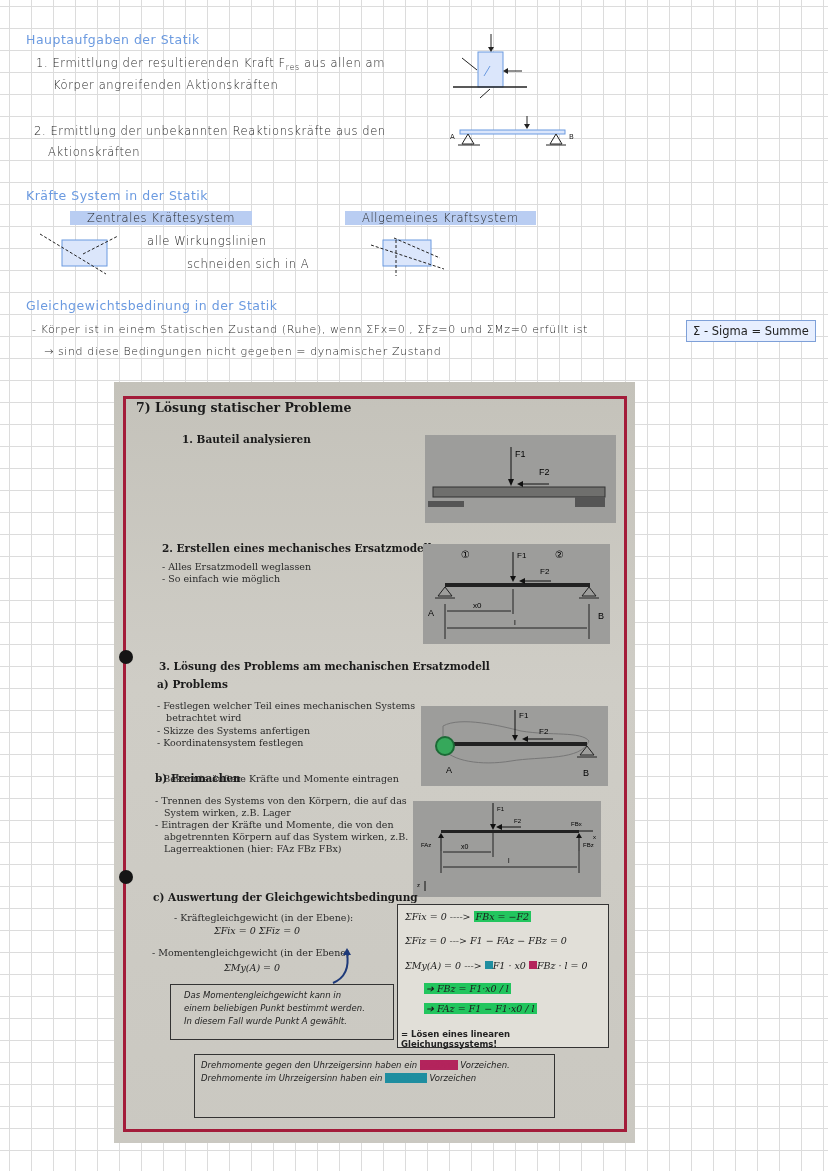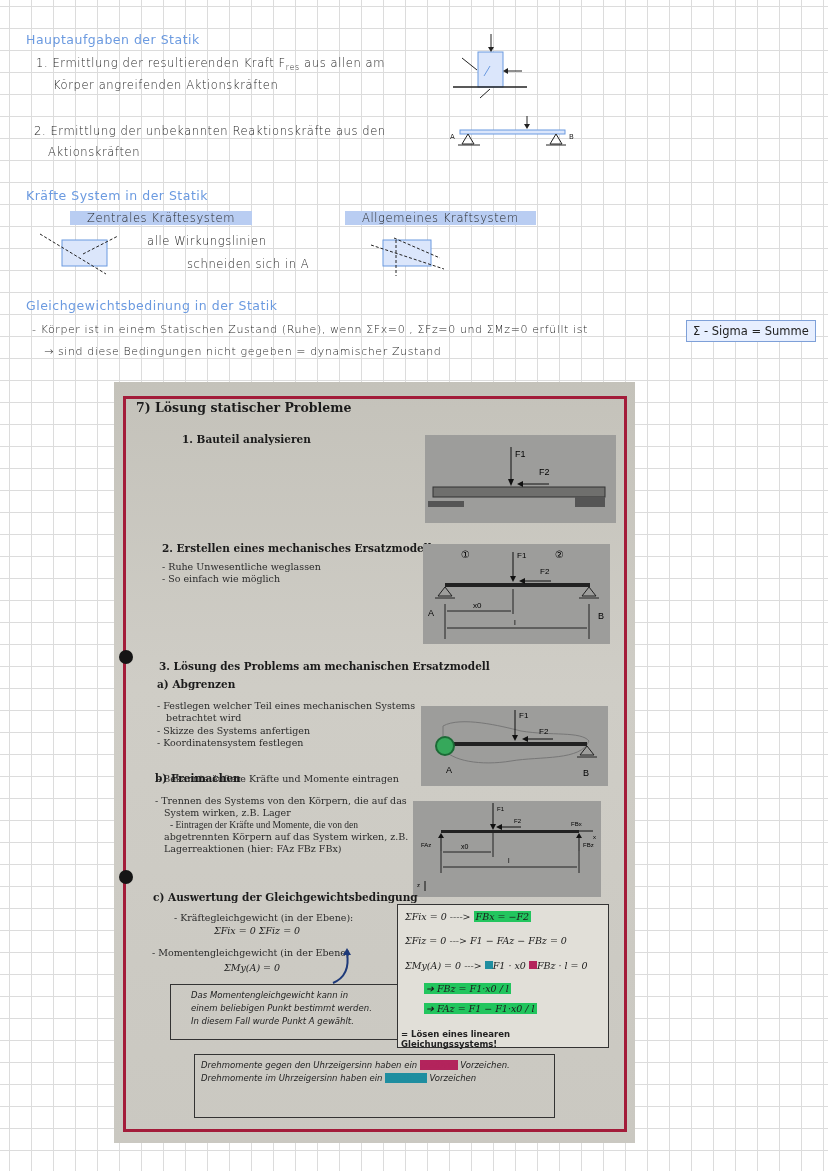--- a/index.html
+++ b/index.html
@@ -105,21 +105,21 @@
     <rect x="150" y="62" width="30" height="10" fill="#555"></rect>
     <line x1="86" y1="12" x2="86" y2="48" stroke="#111"></line>
       <polygon points="83,44 89,44 86,51" fill="#111"></polygon>
     <line x1="124" y1="49" x2="95" y2="49" stroke="#111"></line>
       <polygon points="98,46 98,52 92,49" fill="#111"></polygon>
     <text x="90" y="22" font-size="9" font-family="Liberation Sans, sans-serif">F1</text>
     <text x="114" y="40" font-size="9" font-family="Liberation Sans, sans-serif">F2</text>
   </svg>
 
   <div class="abs pt pt-h" style="left:48px;top:160px;">2. Erstellen eines mechanisches Ersatzmodells</div>
-  <div class="abs pt pt-li" style="left:48px;top:179px;">- Ruhe Unwesentliche weglassen</div>
+  <div class="abs pt pt-li" style="left:48px;top:179px;">- Alles Ersatzmodell weglassen</div>
   <div class="abs pt pt-li" style="left:48px;top:191px;">- So einfach wie möglich</div>
   <svg class="fig" style="left:309px;top:162px;" width="187" height="100">
     <rect x="22" y="39" width="145" height="4" fill="#222"></rect>
     <polygon points="22,43 15,52 29,52" fill="none" stroke="#222"></polygon>
     <polygon points="166,43 159,52 173,52" fill="none" stroke="#222"></polygon>
     <line x1="12" y1="54" x2="32" y2="54" stroke="#222"></line>
       <line x1="156" y1="54" x2="176" y2="54" stroke="#222"></line>
     <line x1="90" y1="8" x2="90" y2="35" stroke="#111"></line>
       <polygon points="87,32 93,32 90,38" fill="#111"></polygon>
     <line x1="128" y1="37" x2="99" y2="37" stroke="#111"></line>
@@ -133,21 +133,21 @@
     <text x="132" y="14" font-size="10">②</text>
     <text x="94" y="14" font-size="8" font-family="Liberation Sans, sans-serif">F1</text>
     <text x="117" y="30" font-size="8" font-family="Liberation Sans, sans-serif">F2</text>
     <text x="50" y="64" font-size="8" font-family="Liberation Sans, sans-serif">x0</text>
     <text x="91" y="81" font-size="8" font-family="Liberation Sans, sans-serif">l</text>
     <text x="5" y="72" font-size="9" font-family="Liberation Sans, sans-serif">A</text>
     <text x="175" y="75" font-size="9" font-family="Liberation Sans, sans-serif">B</text>
   </svg>
 
   <div class="abs pt pt-h" style="left:45px;top:278px;">3. Lösung des Problems am mechanischen Ersatzmodell</div>
-  <div class="abs pt pt-h" style="left:43px;top:296px;">a) Abgrenzen</div>
+  <div class="abs pt pt-h" style="left:43px;top:296px;">a) Problems</div>
   <div class="abs pt pt-li" style="left:43px;top:318px;white-space:pre;">- Festlegen welcher Teil eines mechanischen Systems</div>
   <div class="abs pt pt-li" style="left:43px;top:330px;white-space:pre;">   betrachtet wird</div>
   <div class="abs pt pt-li" style="left:43px;top:343px;">- Skizze des Systems anfertigen</div>
   <div class="abs pt pt-li" style="left:43px;top:355px;">- Koordinatensystem festlegen</div>
   <div class="abs pt pt-li" style="left:43px;top:367px;margin-top:24px;">- Bekannte äußere Kräfte und Momente eintragen</div>
   <svg class="fig" style="left:307px;top:324px;" width="187" height="80">
     <path d="M22,20 C40,10 80,20 100,25 C130,30 160,25 168,35 C160,55 120,50 90,55 C60,60 30,55 22,42 Z" fill="none" stroke="#777"></path>
     <rect x="24" y="36" width="142" height="4" fill="#222"></rect>
     <circle cx="24" cy="40" r="9" fill="#36a85b" stroke="#1c6a36" stroke-width="2"></circle>
     <polygon points="166,40 159,49 173,49" fill="none" stroke="#222"></polygon>
@@ -158,21 +158,21 @@
       <polygon points="107,30 107,36 101,33" fill="#111"></polygon>
     <text x="98" y="12" font-size="8" font-family="Liberation Sans, sans-serif">F1</text>
     <text x="118" y="28" font-size="8" font-family="Liberation Sans, sans-serif">F2</text>
     <text x="25" y="67" font-size="9" font-family="Liberation Sans, sans-serif">A</text>
     <text x="162" y="70" font-size="9" font-family="Liberation Sans, sans-serif">B</text>
   </svg>
 
   <div class="abs pt pt-h" style="left:41px;top:390px;">b) Freimachen</div>
   <div class="abs pt pt-li" style="left:41px;top:413px;white-space:pre;">- Trennen des Systems von den Körpern, die auf das</div>
   <div class="abs pt pt-li" style="left:41px;top:425px;white-space:pre;">   System wirken, z.B. Lager</div>
-  <div class="abs pt pt-li" style="left:56px;top:437px;white-space:pre;font-family:Liberation Serif, serif;">- Eintragen der Kräfte und Momente, die von den</div>
+  <div class="abs pt pt-li" style="left:41px;top:437px;white-space:pre;">- Eintragen der Kräfte und Momente, die von den</div>
   <div class="abs pt pt-li" style="left:41px;top:449px;white-space:pre;">   abgetrennten Körpern auf das System wirken, z.B.</div>
   <div class="abs pt pt-li" style="left:41px;top:461px;white-space:pre;">   Lagerreaktionen (hier: FAz FBz FBx)</div>
   <svg class="fig" style="left:299px;top:419px;" width="188" height="96">
     <rect x="28" y="29" width="138" height="3" fill="#222"></rect>
     <line x1="80" y1="2" x2="80" y2="26" stroke="#111"></line>
       <polygon points="77,23 83,23 80,29" fill="#111"></polygon>
     <line x1="108" y1="26" x2="86" y2="26" stroke="#111"></line>
       <polygon points="89,23 89,29 83,26" fill="#111"></polygon>
     <line x1="166" y1="30" x2="180" y2="30" stroke="#111"></line>
     <line x1="28" y1="50" x2="28" y2="34" stroke="#111"></line>
@@ -198,21 +198,21 @@
 
   <div class="abs pt pt-h" style="left:39px;top:509px;">c) Auswertung der Gleichgewichtsbedingung</div>
   <div class="abs pt pt-li" style="left:60px;top:530px;">- Kräftegleichgewicht (in der Ebene):</div>
   <div class="abs eq" style="left:100px;top:543px;">ΣFix = 0 ΣFiz = 0</div>
   <div class="abs pt pt-li" style="left:38px;top:565px;">- Momentengleichgewicht (in der Ebene)</div>
   <div class="abs eq" style="left:110px;top:580px;">ΣMy(A) = 0</div>
   <svg class="abs" style="left:215px;top:565px;" width="30" height="40">
     <path d="M4,36 C18,30 20,18 18,6" fill="none" stroke="#1e3a7a" stroke-width="2"></path>
     <polygon points="14,8 22,8 18,1" fill="#1e3a7a"></polygon>
   </svg>
-  <div class="note" style="left:56px;top:602px;width:196px;height:46px;padding:4px 20px;">
+  <div class="note" style="left:56px;top:602px;width:196px;height:46px;padding:4px 13px;">
     <div>Das Momentengleichgewicht kann in</div>
     <div>einem beliebigen Punkt bestimmt werden.</div>
     <div>In diesem Fall wurde Punkt A gewählt.</div>
   </div>
 
   <div class="eqbox" style="left:283px;top:522px;width:210px;height:142px;">
     <div class="abs eq" style="left:7px;top:6px;"><span>ΣFix = 0  ----&gt;</span> <span class="yl">FBx = −F2</span></div>
     <div class="abs eq" style="left:7px;top:30px;">ΣFiz = 0 ---&gt; F1 − FAz − FBz = 0</div>
     <div class="abs eq" style="left:7px;top:55px;"><span>ΣMy(A) = 0 ---&gt; </span><span class="tea" style="display:inline-block;width:8px;height:8px;"></span><span>F1 · x0 </span><span class="mag" style="display:inline-block;width:8px;height:8px;"></span><span>FBz · l = 0</span></div>
     <div class="abs eq yl" style="left:26px;top:78px;">➔ FBz = F1·x0 / l</div>

